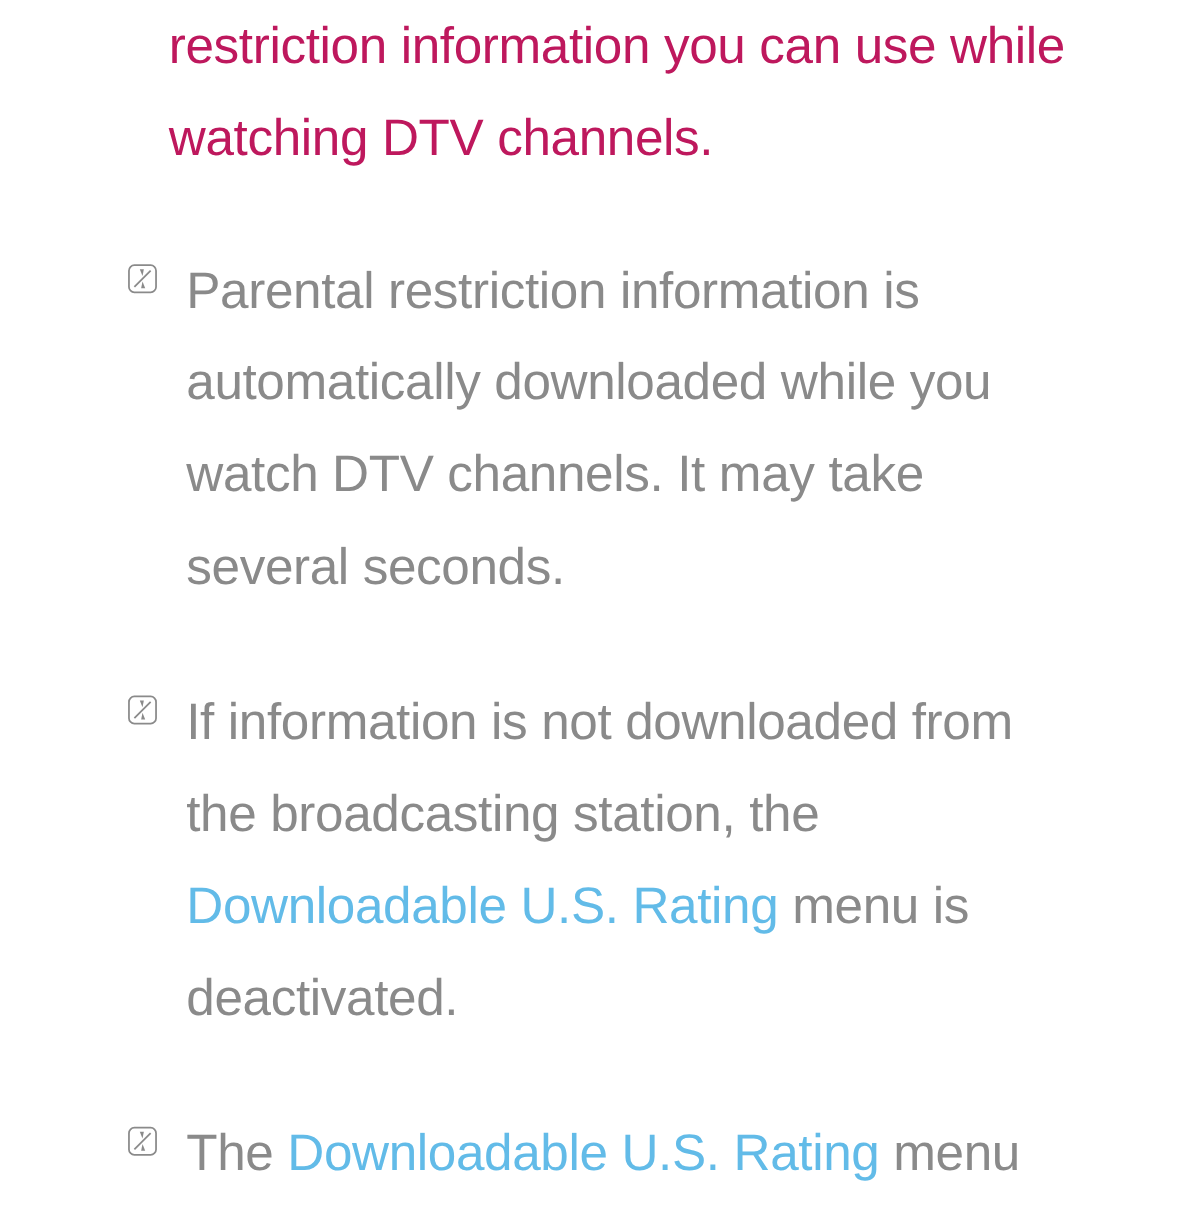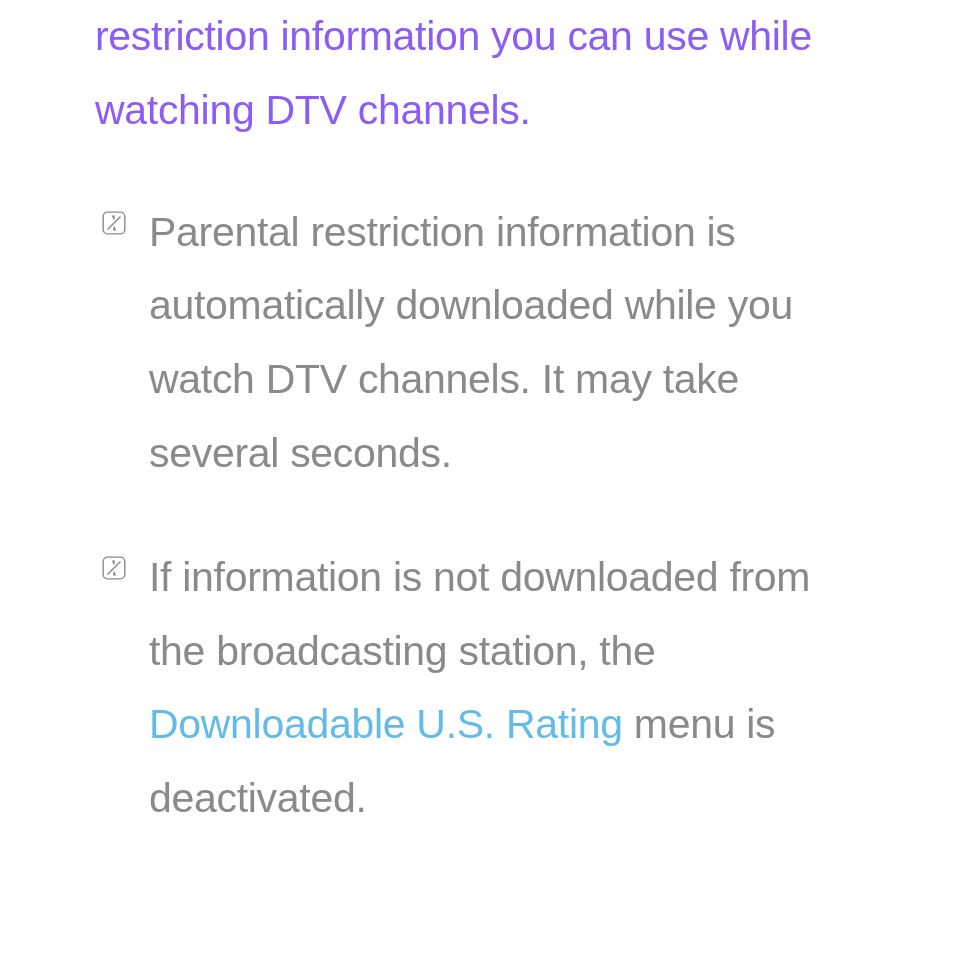--- a/index.html
+++ b/index.html
@@ -15,24 +15,25 @@
       overflow: hidden;
       padding: 0;
       position: relative;
     }
     .content {
       padding: 0 95px 0 95px;
     }
     .intro {
       font-size: 41px;
       line-height: 1.8;
-      color: #8b5cf6;
+      color: #be185d;
       font-weight: 400;
       letter-spacing: -0.3px;
       margin-bottom: 48px;
+      margin-left: 40px;
     }
     .note-list {
       list-style: none;
     }
     .note-item {
       display: flex;
       align-items: flex-start;
       margin-bottom: 50px;
       padding-left: 6px;
     }
@@ -83,14 +84,25 @@
         <svg viewBox="0 0 24 24" fill="none" stroke="#8a8a8a" stroke-width="1.3">
           <rect x="2" y="2" width="20" height="20" rx="4" ry="4"></rect>
           <line x1="6" y1="18" x2="18" y2="6" stroke-width="1.3"></line>
           <path d="M 10 5 L 13 5 L 12 10 Z" fill="#8a8a8a" stroke="none"></path>
           <path d="M 11 19 L 14 19 L 12 14 Z" fill="#8a8a8a" stroke="none"></path>
         </svg>
       </span>
       <span class="note-text"><span>If information is not downloaded from the broadcasting station, the </span><span class="highlight">Downloadable U.S. Rating</span><span> menu is deactivated.</span></span>
     </li>
 
+    <li class="note-item">
+      <span class="note-icon">
+        <svg viewBox="0 0 24 24" fill="none" stroke="#8a8a8a" stroke-width="1.3">
+          <rect x="2" y="2" width="20" height="20" rx="4" ry="4"></rect>
+          <line x1="6" y1="18" x2="18" y2="6" stroke-width="1.3"></line>
+          <path d="M 10 5 L 13 5 L 12 10 Z" fill="#8a8a8a" stroke="none"></path>
+          <path d="M 11 19 L 14 19 L 12 14 Z" fill="#8a8a8a" stroke="none"></path>
+        </svg>
+      </span>
+      <span class="note-text"><span>The </span><span class="highlight">Downloadable U.S. Rating</span><span> menu</span></span>
+    </li>
   </ul>
 </div>
 
 </body></html>

